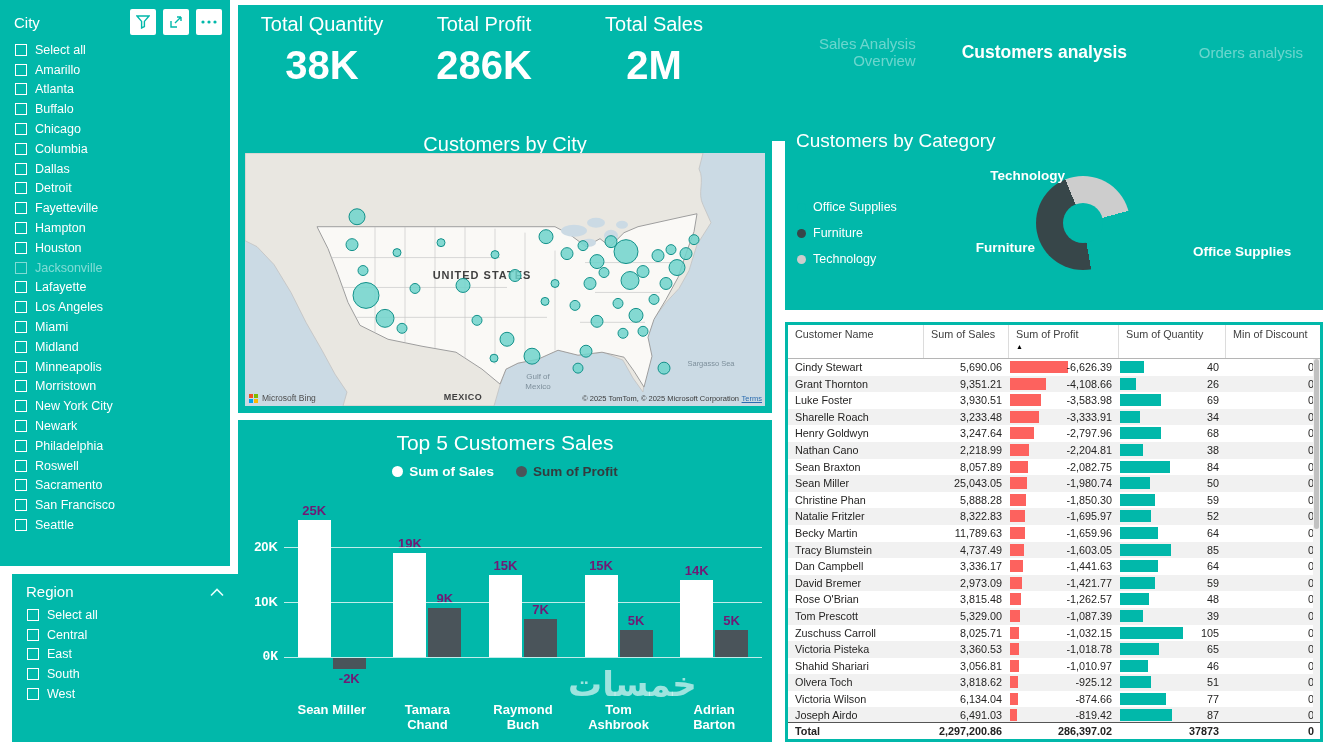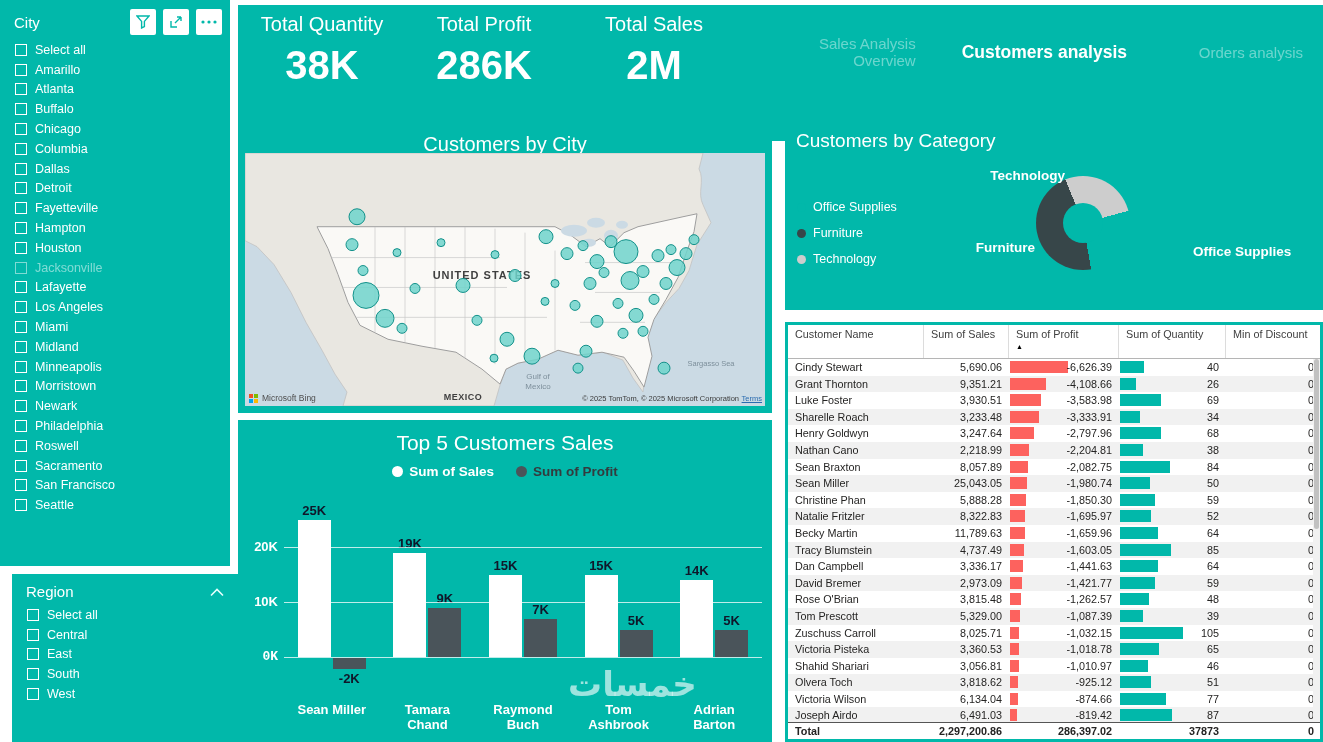--- a/index.html
+++ b/index.html
@@ -80,21 +80,21 @@
   #t5-legend{position:absolute;left:0;top:44px;width:100%;display:flex;justify-content:center;gap:22px;align-items:center}
   .t5-leg-item{display:flex;align-items:center;gap:6px;font-size:13.5px;font-weight:700;cursor:pointer}
   .t5-leg-item .dot{width:11px;height:11px;border-radius:50%}
   .t5-leg-item.profit{color:#333B3E}
   #bar-plot{position:absolute;left:46px;top:80px;width:478px;height:238px}
   .gridline{position:absolute;left:0;width:100%;height:1px;background:rgba(255,255,255,.75)}
   .ytick{position:absolute;left:-42px;width:36px;text-align:right;font-size:13px;font-weight:700}
   #bar-groups{position:absolute;left:0;top:0;width:100%;height:100%;display:flex;justify-content:space-around}
   .bar-group{position:relative;width:70px;height:100%}
   .bar{position:absolute;cursor:pointer}
-  .bar-label{position:absolute;width:33px;text-align:center;font-size:13px;font-weight:700;color:#0f172a}
+  .bar-label{position:absolute;width:33px;text-align:center;font-size:13px;font-weight:700;color:#701a75}
   .cat-label{position:absolute;left:-9px;top:202px;width:88px;text-align:center;font-size:13px;font-weight:700;white-space:pre-line;line-height:15px}
 
   #watermark{position:absolute;left:568px;top:664px;font-size:34px;font-weight:700;color:rgba(255,255,255,.62);z-index:50;pointer-events:none}
   svg text{user-select:none}
 </style>
 </head>
 <body>
 
 <div id="app">
 
@@ -185,20 +185,24 @@
           <div class="cb"></div>
           <span class="cb-label">Midland</span>
         </div>
         <div class="check-item">
           <div class="cb"></div>
           <span class="cb-label">Minneapolis</span>
         </div>
         <div class="check-item">
           <div class="cb"></div>
           <span class="cb-label">Morristown</span>
+        </div>
+        <div class="check-item">
+          <div class="cb"></div>
+          <span class="cb-label">New York City</span>
         </div>
         <div class="check-item">
           <div class="cb"></div>
           <span class="cb-label">Newark</span>
         </div>
         <div class="check-item">
           <div class="cb"></div>
           <span class="cb-label">Philadelphia</span>
         </div>
         <div class="check-item">

